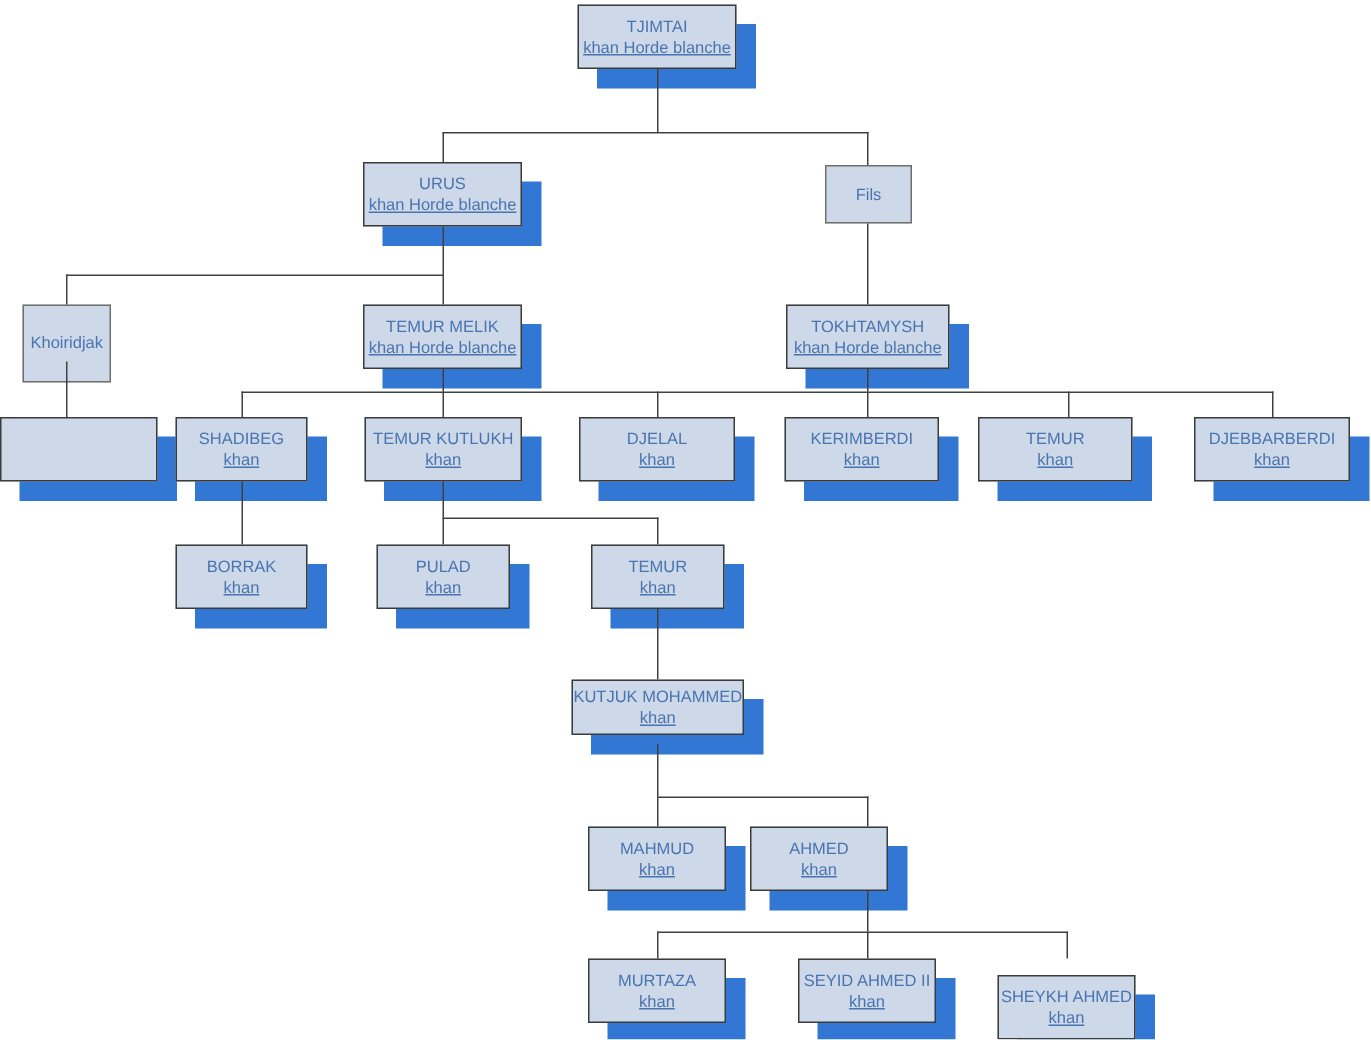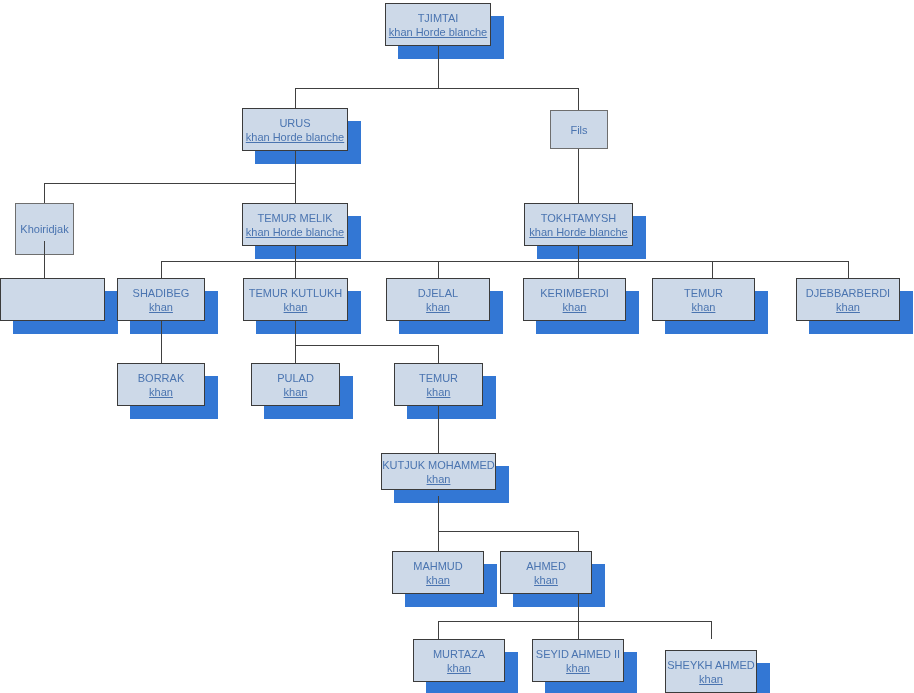--- a/index.html
+++ b/index.html
@@ -147,21 +147,21 @@
     <span class="s">khan</span>
   </div>
   <div class="node shadow" style="left:392px; top:551px; width:92px; height:43px;align-items:center;">
     <span class="t">MAHMUD</span>
     <span class="s">khan</span>
   </div>
   <div class="node shadow" style="left:500px; top:551px; width:92px; height:43px;">
     <span class="t">AHMED</span>
     <span class="s">khan</span>
   </div>
-  <div class="node shadow" style="left:392px; top:639px; width:92px; height:43px;margin-left:21px;">
+  <div class="node shadow" style="left:392px; top:639px; width:92px; height:43px;">
     <span class="t">MURTAZA</span>
     <span class="s">khan</span>
   </div>
   <div class="node shadow" style="left:532px; top:639px; width:92px; height:43px;">
     <span class="t">SEYID AHMED II</span>
     <span class="s">khan</span>
   </div>
   <div class="node shadow" style="left:665px; top:650px; width:92px; height:43px;">
     <span class="t">SHEYKH AHMED</span>
     <span class="s">khan</span>

